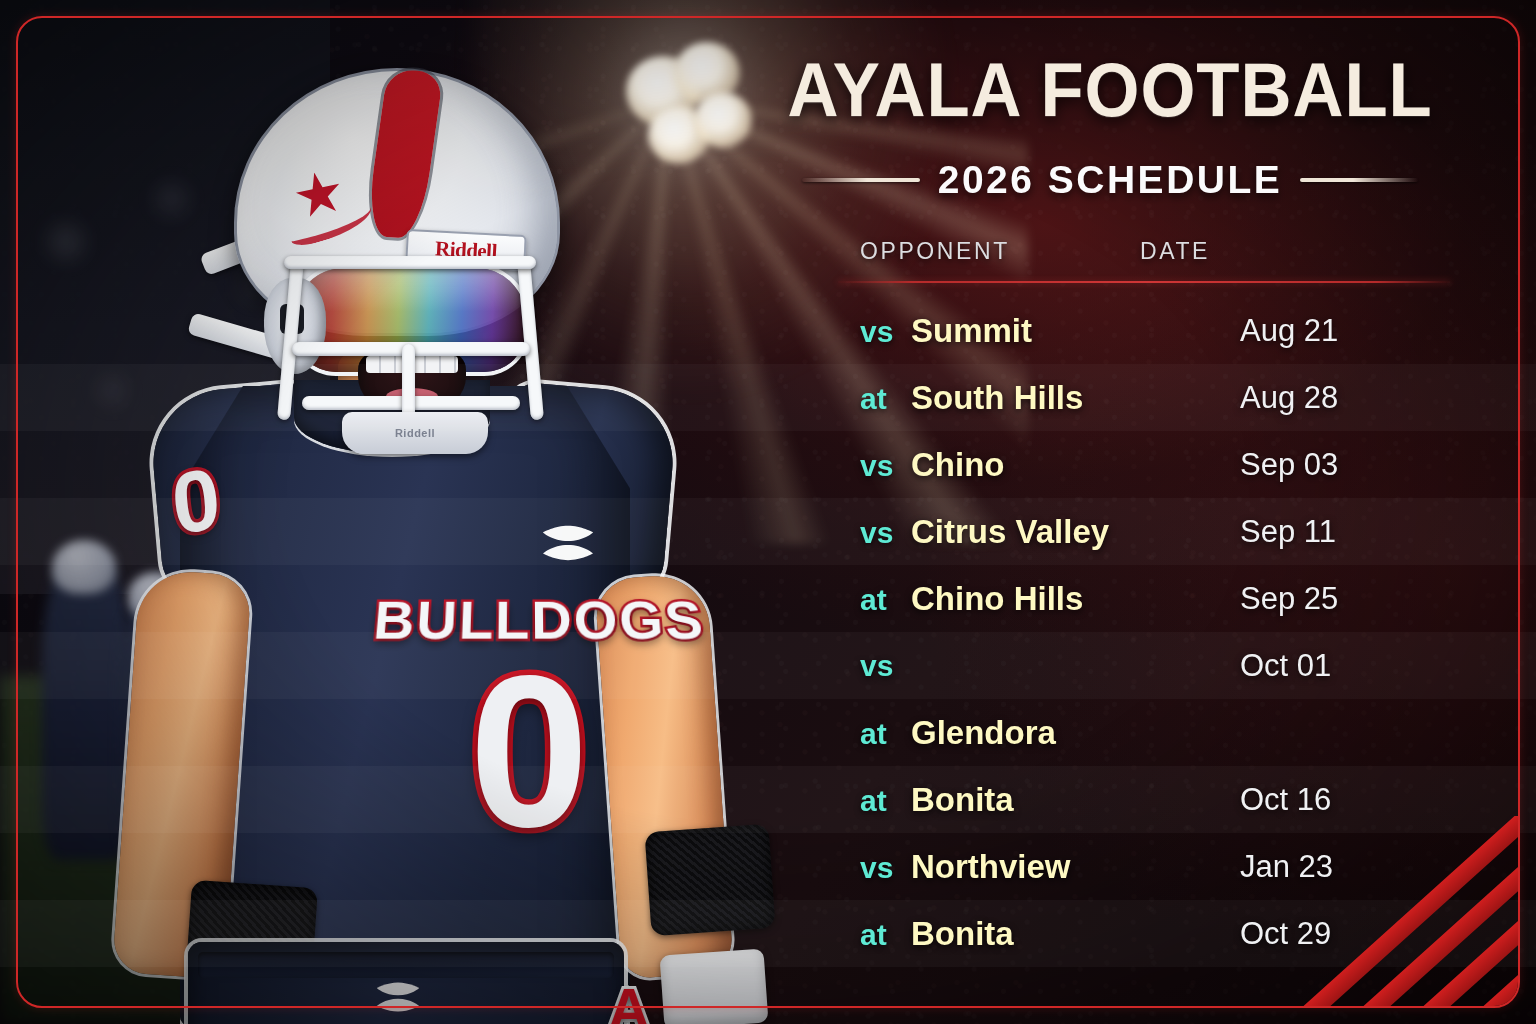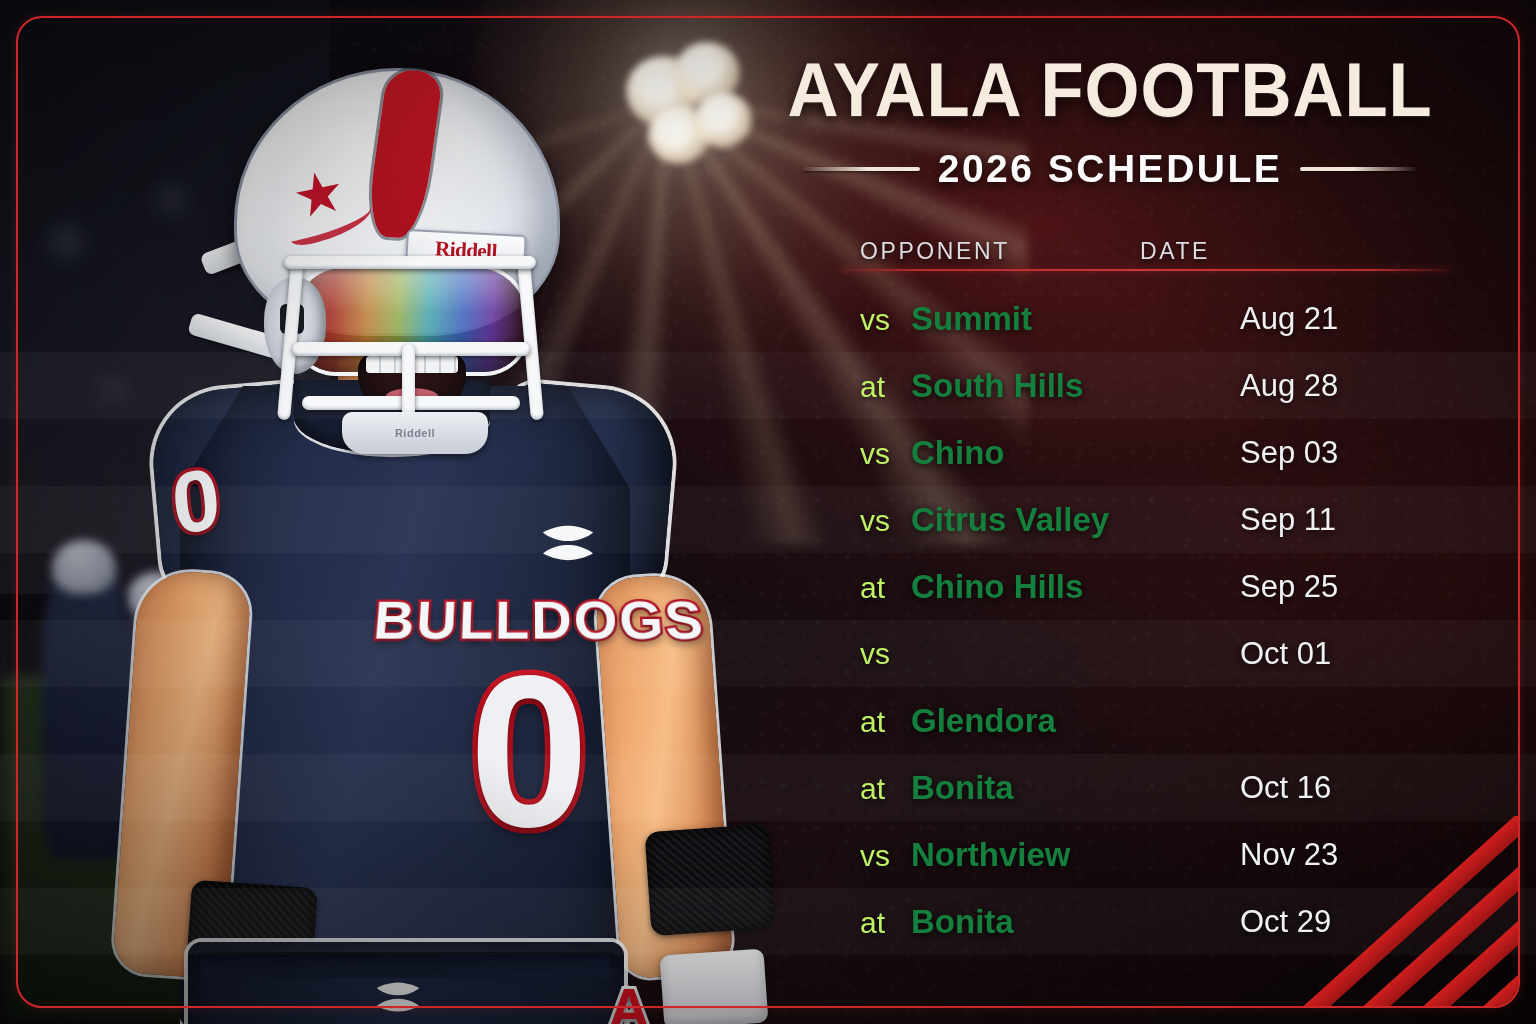--- a/index.html
+++ b/index.html
@@ -357,40 +357,40 @@
   .titleblock { position:absolute; left:0; top:52px; width:700px; text-align:center; }
   .title {
     font-size:76px; font-weight:bold; line-height:1;
     letter-spacing:1px; color:#f5ecdf;
     transform:scaleX(.93); transform-origin:center;
     text-shadow:0 4px 14px rgba(0,0,0,.75), 0 1px 0 rgba(255,255,255,.18);
     white-space:nowrap;
   }
   .subrow {
     display:flex; align-items:center; justify-content:center;
-    gap:18px; margin-top:19px;
+    gap:18px; margin-top:30px;
   }
   .dash {
     width:118px; height:4px;
     background:linear-gradient(90deg, rgba(245,236,223,0) 0%, #f0e6d8 55%, #efe5d6 100%);
     border-radius:2px; box-shadow:0 1px 3px rgba(0,0,0,.6);
   }
   .dash.right {
     background:linear-gradient(270deg, rgba(245,236,223,0) 0%, #f0e6d8 55%, #efe5d6 100%);
   }
   .subtitle {
     font-size:39px; font-weight:bold; letter-spacing:2.5px;
     color:#fbfbfc; white-space:nowrap;
     text-shadow:0 3px 9px rgba(0,0,0,.7);
   }
 
   
   .table { position:absolute; left:0; top:238px; width:776px; }
   .thead {
-    display:flex; padding:0 0 4px 0;
+    display:flex; padding:0 0 16px 0;
   }
   .th {
     font-size:23px; letter-spacing:2.6px; color:#dcdde0; font-weight:normal;
     text-shadow:0 2px 6px rgba(0,0,0,.7);
   }
   .th.op { width:340px; padding-left:100px; }
   .th.dt { width:336px; padding-left:40px; }
 
   .rule {
     height:2px; width:612px;
@@ -407,26 +407,26 @@
   .row.alt::before {
     content:""; position:absolute; left:-760px; right:0; top:0; bottom:0;
     background:rgba(255,255,255,.035);
     pointer-events:none;
   }
   .cell-op {
     width:340px; display:flex; align-items:baseline; gap:13px;
     position:relative; z-index:2;
   }
   .prefix {
-    font-size:30px; font-weight:normal; color:#bef264;
+    font-size:30px; font-weight:bold; color:#5eead4;
     text-shadow:0 2px 6px rgba(0,0,0,.75);
     min-width:38px;
   }
   .team {
-    font-size:33px; font-weight:bold; color:#15803d;
+    font-size:33px; font-weight:bold; color:#fef9c3;
     text-shadow:0 2px 7px rgba(0,0,0,.8);
     white-space:nowrap;
   }
   .cell-dt {
     width:300px; padding-left:40px; position:relative; z-index:2;
     font-size:31px; color:#f0f1f3; font-weight:normal;
     text-shadow:0 2px 7px rgba(0,0,0,.8);
   }
 </style>
 </head>
@@ -600,21 +600,21 @@
               <span class="prefix">at</span>
               <span class="team">Bonita</span>
             </div>
             <div class="cell-dt">Oct 16</div>
           </div>
           <div class="row">
             <div class="cell-op">
               <span class="prefix">vs</span>
               <span class="team">Northview</span>
             </div>
-            <div class="cell-dt">Nov 23</div>
+            <div class="cell-dt">Jan 23</div>
           </div>
           <div class="row alt">
             <div class="cell-op">
               <span class="prefix">at</span>
               <span class="team">Bonita</span>
             </div>
             <div class="cell-dt">Oct 29</div>
           </div>
         </div>
     </div>

